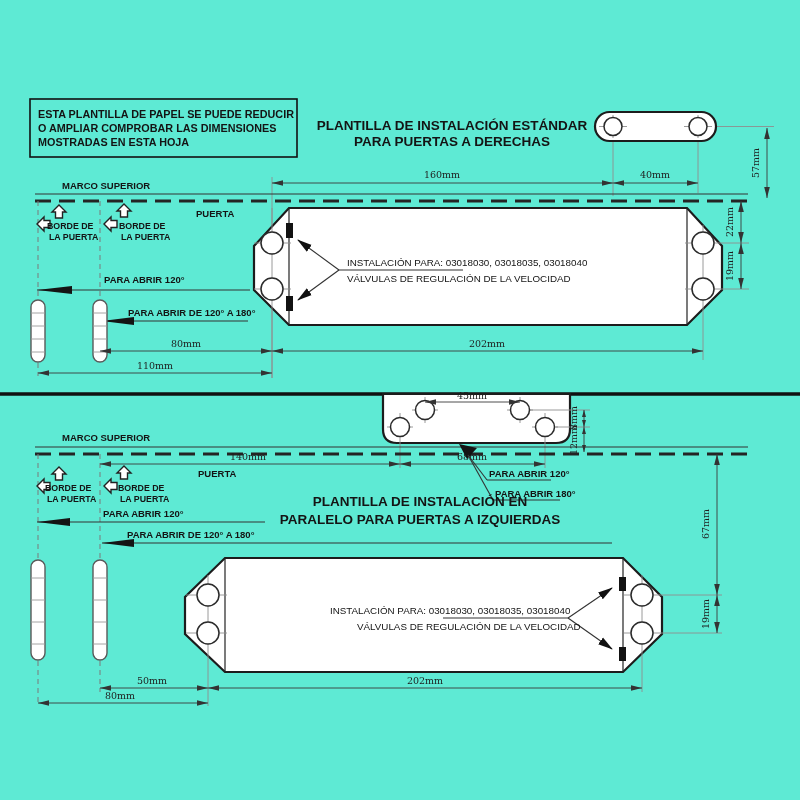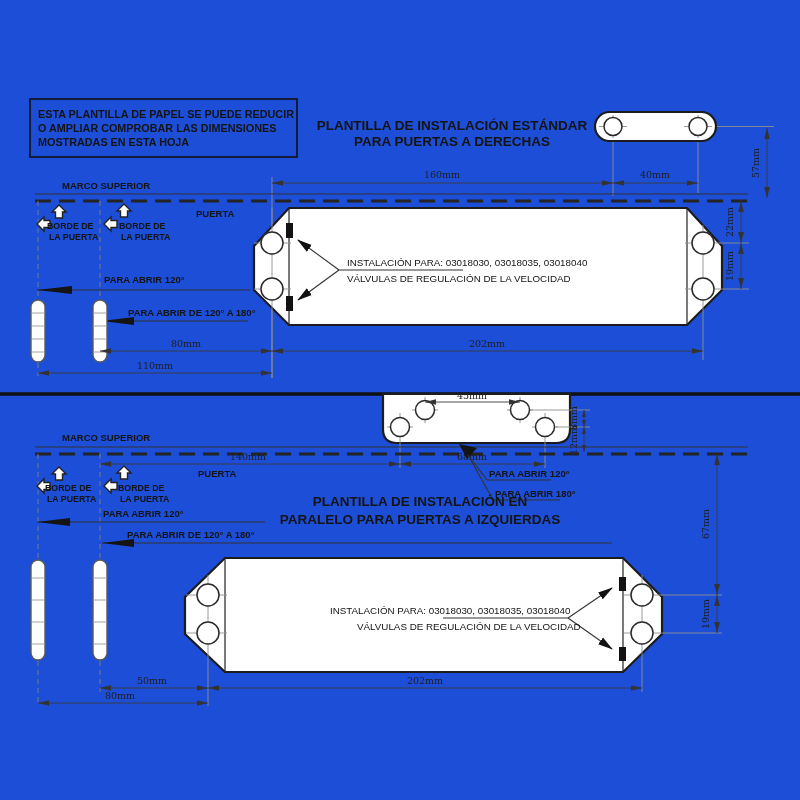--- a/index.html
+++ b/index.html
@@ -1,16 +1,16 @@
 <!DOCTYPE html>
 <html><head>
 <meta charset="utf-8">
 <style>
   html,body{margin:0;padding:0;background:#fff}
-  .sheet{width:800px;height:800px;position:relative;background:#1d4ed8;overflow:hidden}
+  .sheet{width:800px;height:800px;position:relative;background:#5eead4;overflow:hidden}
   svg{display:block}
   .oline{fill:#fff;stroke:#1c1c1c;stroke-width:2.2}
   .fold{stroke:#222;stroke-width:1.2}
   .thin{stroke:#8f8f8f;stroke-width:0.9;fill:none}
   .dimline{stroke:#3a3a3a;stroke-width:0.9;fill:none}
   .solidline{stroke:#333;stroke-width:1.1;fill:none}
   .leader{stroke:#333;stroke-width:1.1;fill:none}
   .dashframe{stroke:#242424;stroke-width:3;stroke-dasharray:16 8;fill:none}
   .dashdoor{stroke:#7a7a7a;stroke-width:1;stroke-dasharray:5 4;fill:none}
   .hole{fill:#fff;stroke:#2a2a2a;stroke-width:1.5}

